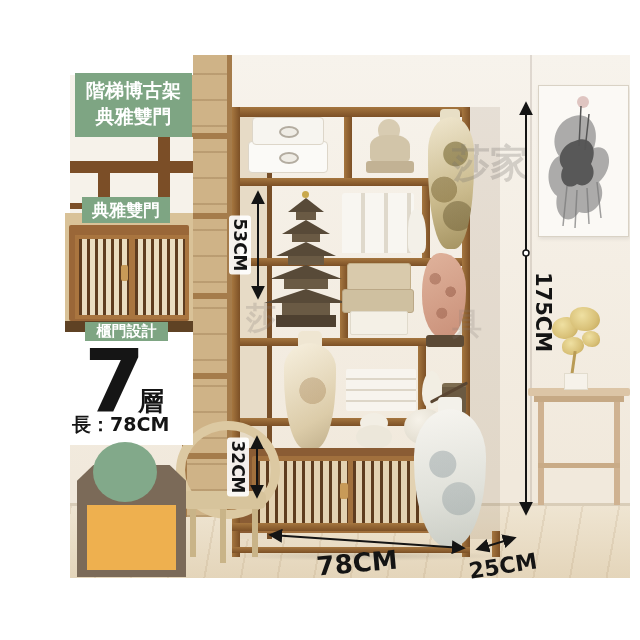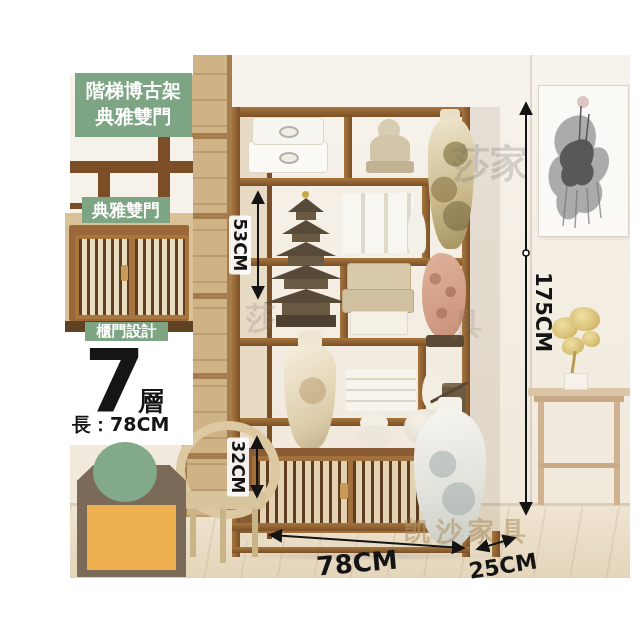--- a/index.html
+++ b/index.html
@@ -285,21 +285,20 @@
     <div id="chair-ring" class="abs"></div>
     <div id="chair-seat" class="abs"></div>
     <div id="chair-l1" class="abs chair-leg"></div>
     <div id="chair-l2" class="abs chair-leg"></div>
     <div id="chair-l3" class="abs chair-leg"></div>
   </div>
 
   <div id="wm-tr" class="abs">莎家</div>
   <div id="wm-ml" class="abs">莎</div>
   <div id="wm-mr" class="abs">具</div>
-  <div id="wm-bottom" class="abs">凯沙家具</div>
 
   <div id="col-cover" class="abs"></div>
   <div id="title-badge" class="abs green">
     <div>階梯博古架</div>
     <div>典雅雙門</div>
   </div>
   <div id="inset1" class="abs">
     <div class="i1" style="left:0;top:24px;width:123px;height:12px;"></div>
     <div class="i1" style="left:28px;top:36px;width:12px;height:40px;"></div>
     <div class="i1" style="left:88px;top:0;width:12px;height:76px;"></div>

